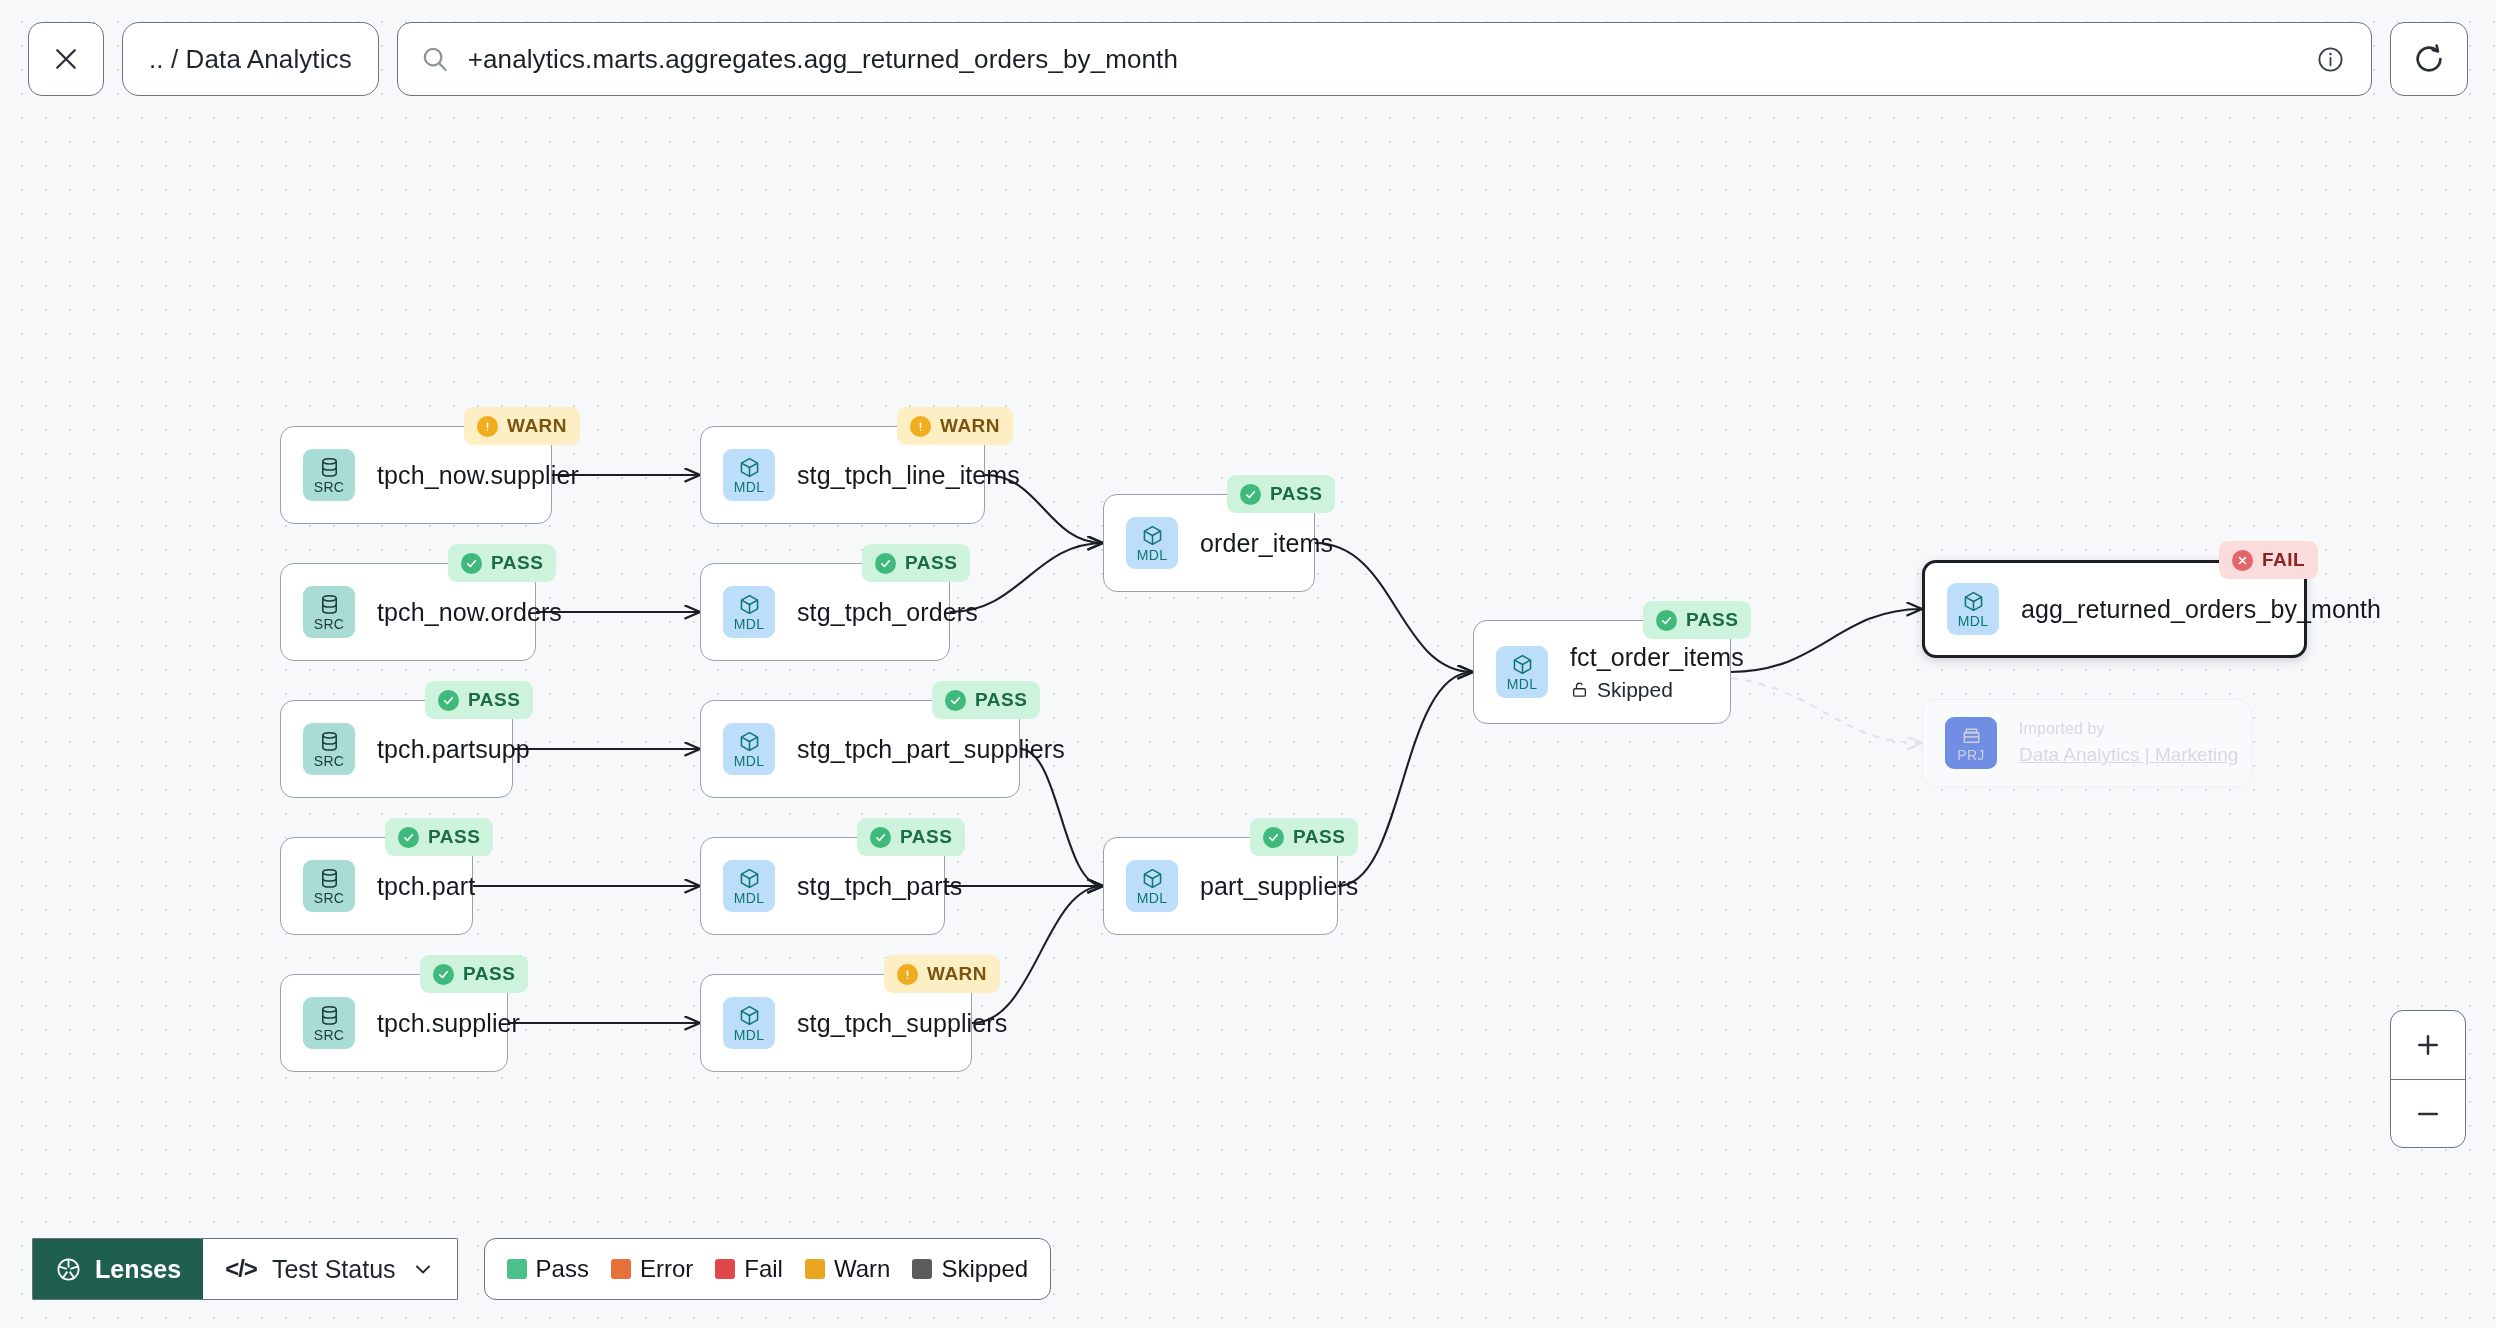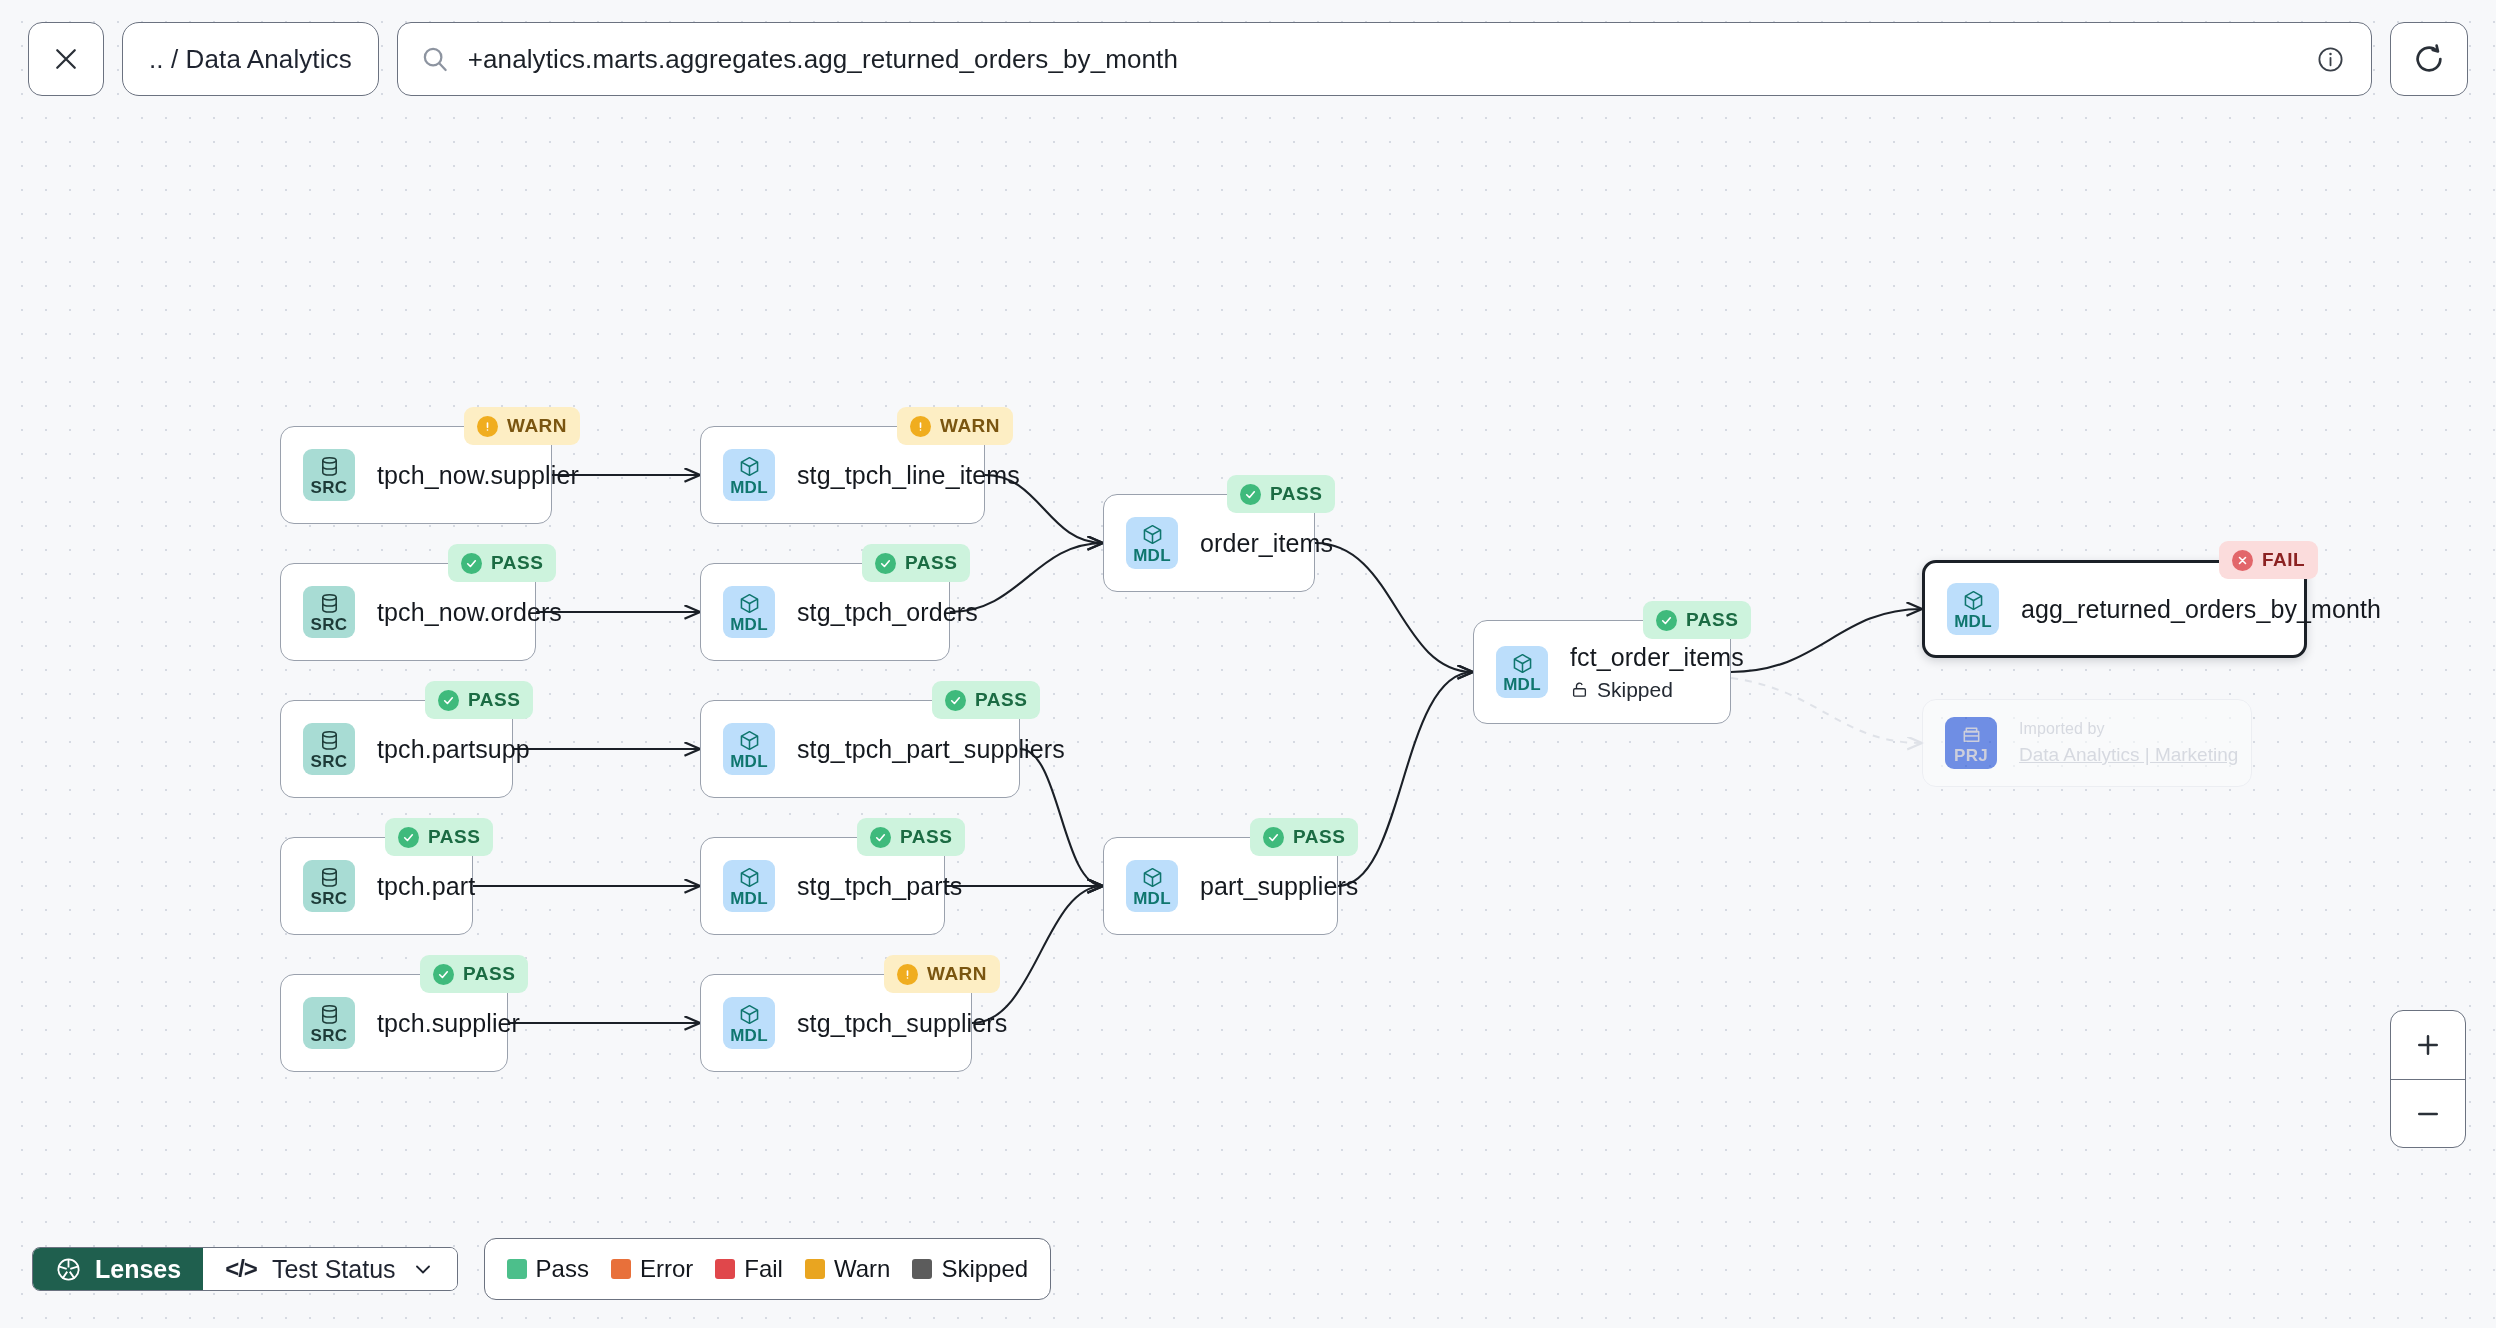--- a/index.html
+++ b/index.html
@@ -116,22 +116,22 @@
     align-items: center;
     justify-content: center;
     flex: none;
     gap: 1px;
   }
   .chip-src { background: #a8dcd4; color: #1d3b38; }
   .chip-mdl { background: #bcdefb; color: #0f766e; align-items: center; }
   .chip-prj { background: #1d4ed8; color: #b4b7cb; }
   .node-chip svg { display: block; }
   .chip-label {
-    font-size: 17px;
-    font-weight: 700;
+    font-size: 14px;
+    font-weight: 400;
     letter-spacing: .3px;
     line-height: 1;
   }
 
   .node-body { display: flex; flex-direction: column; gap: 6px; min-width: 0; }
   .node-title {
     font-size: 25px;
     color: #15191f;
     white-space: nowrap;
     letter-spacing: .1px;
@@ -189,22 +189,22 @@
     left: 32px;
     bottom: 28px;
     display: flex;
     align-items: center;
     gap: 26px;
     z-index: 40;
   }
   .lens-group {
     display: flex;
     align-items: stretch;
-    height: 44px;
-    border-radius: 8px;
+    height: 62px;
+    border-radius: 1px;
     border: 1.6px solid #6b7280;
     overflow: hidden;
     background: #fff;
   }
   .lens-btn {
     background: #1f5f4e;
     color: #fff;
     display: flex;
     align-items: center;
     gap: 13px;

